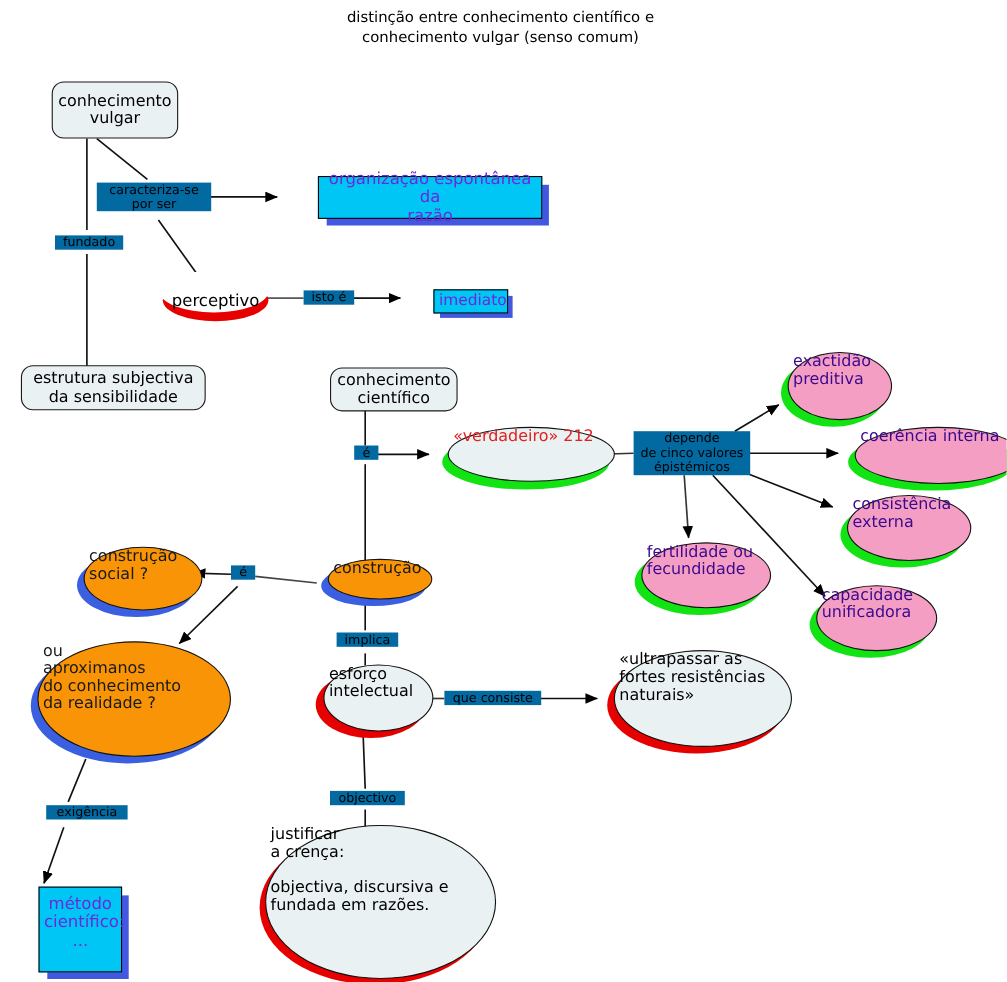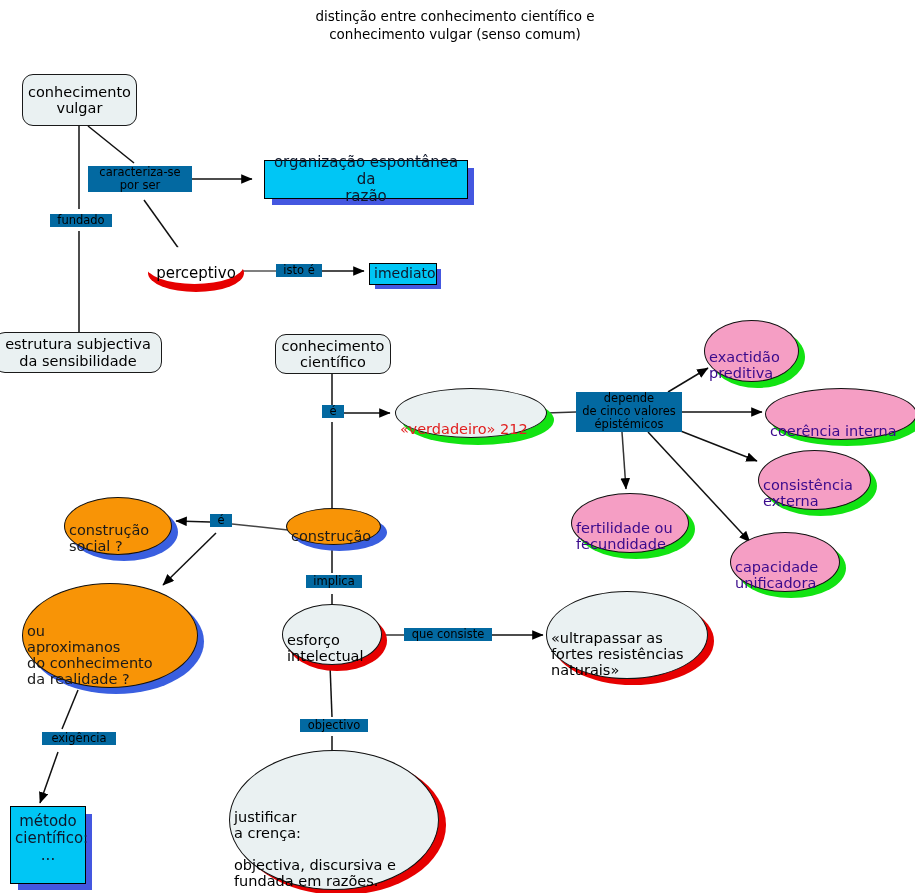--- a/index.html
+++ b/index.html
@@ -28,20 +28,21 @@
   }
   .node {
     position: absolute;
     box-sizing: border-box;
     display: flex;
     align-items: center;
     justify-content: center;
     text-align: center;
     line-height: 1.12;
     z-index: 5;
+    margin-left: 25px;
   }
   .node-inner {
     position: relative;
     z-index: 2;
     width: 100%;
     padding: 0 4px;
     box-sizing: border-box;
     white-space: pre-line;
   }
 
@@ -51,21 +52,21 @@
     border: 1.4px solid #1a1a1a;
     border-radius: 11px;
     color: #000000;
     font-size: 14.5px;
   }
 
   
   .cyanbox {
     background: #00c6f5;
     border: 1.6px solid #000000;
-    color: #0f172a;
+    color: #6d28d9;
     font-size: 15px;
     box-shadow: 7px 7px 0 -1px #4457e0;
   }
 
   
   .ell {
     border-radius: 50%;
     border: 1.5px solid #111111;
     font-size: 14.5px;
   }
@@ -91,26 +92,26 @@
   .sh-green   { background: #12e312; }
   .sh-blue    { background: #3a5fe0; }
   .sh-red     { background: #e60000; }
 
   .ell-wrap {
     position: absolute;
     z-index: 5;
   }
   .ell-wrap .ell {
     position: absolute;
-    left: 0;
+    left: 12px;
     top: 0;
     width: 100%;
     height: 100%;
     display: flex;
-    align-items: flex-end;
+    align-items: flex-start;
     justify-content: center;
     box-sizing: border-box;
     z-index: 2;
   }
 
   
   .perceptivo-wrap {
     position: absolute;
     z-index: 6;
   }

